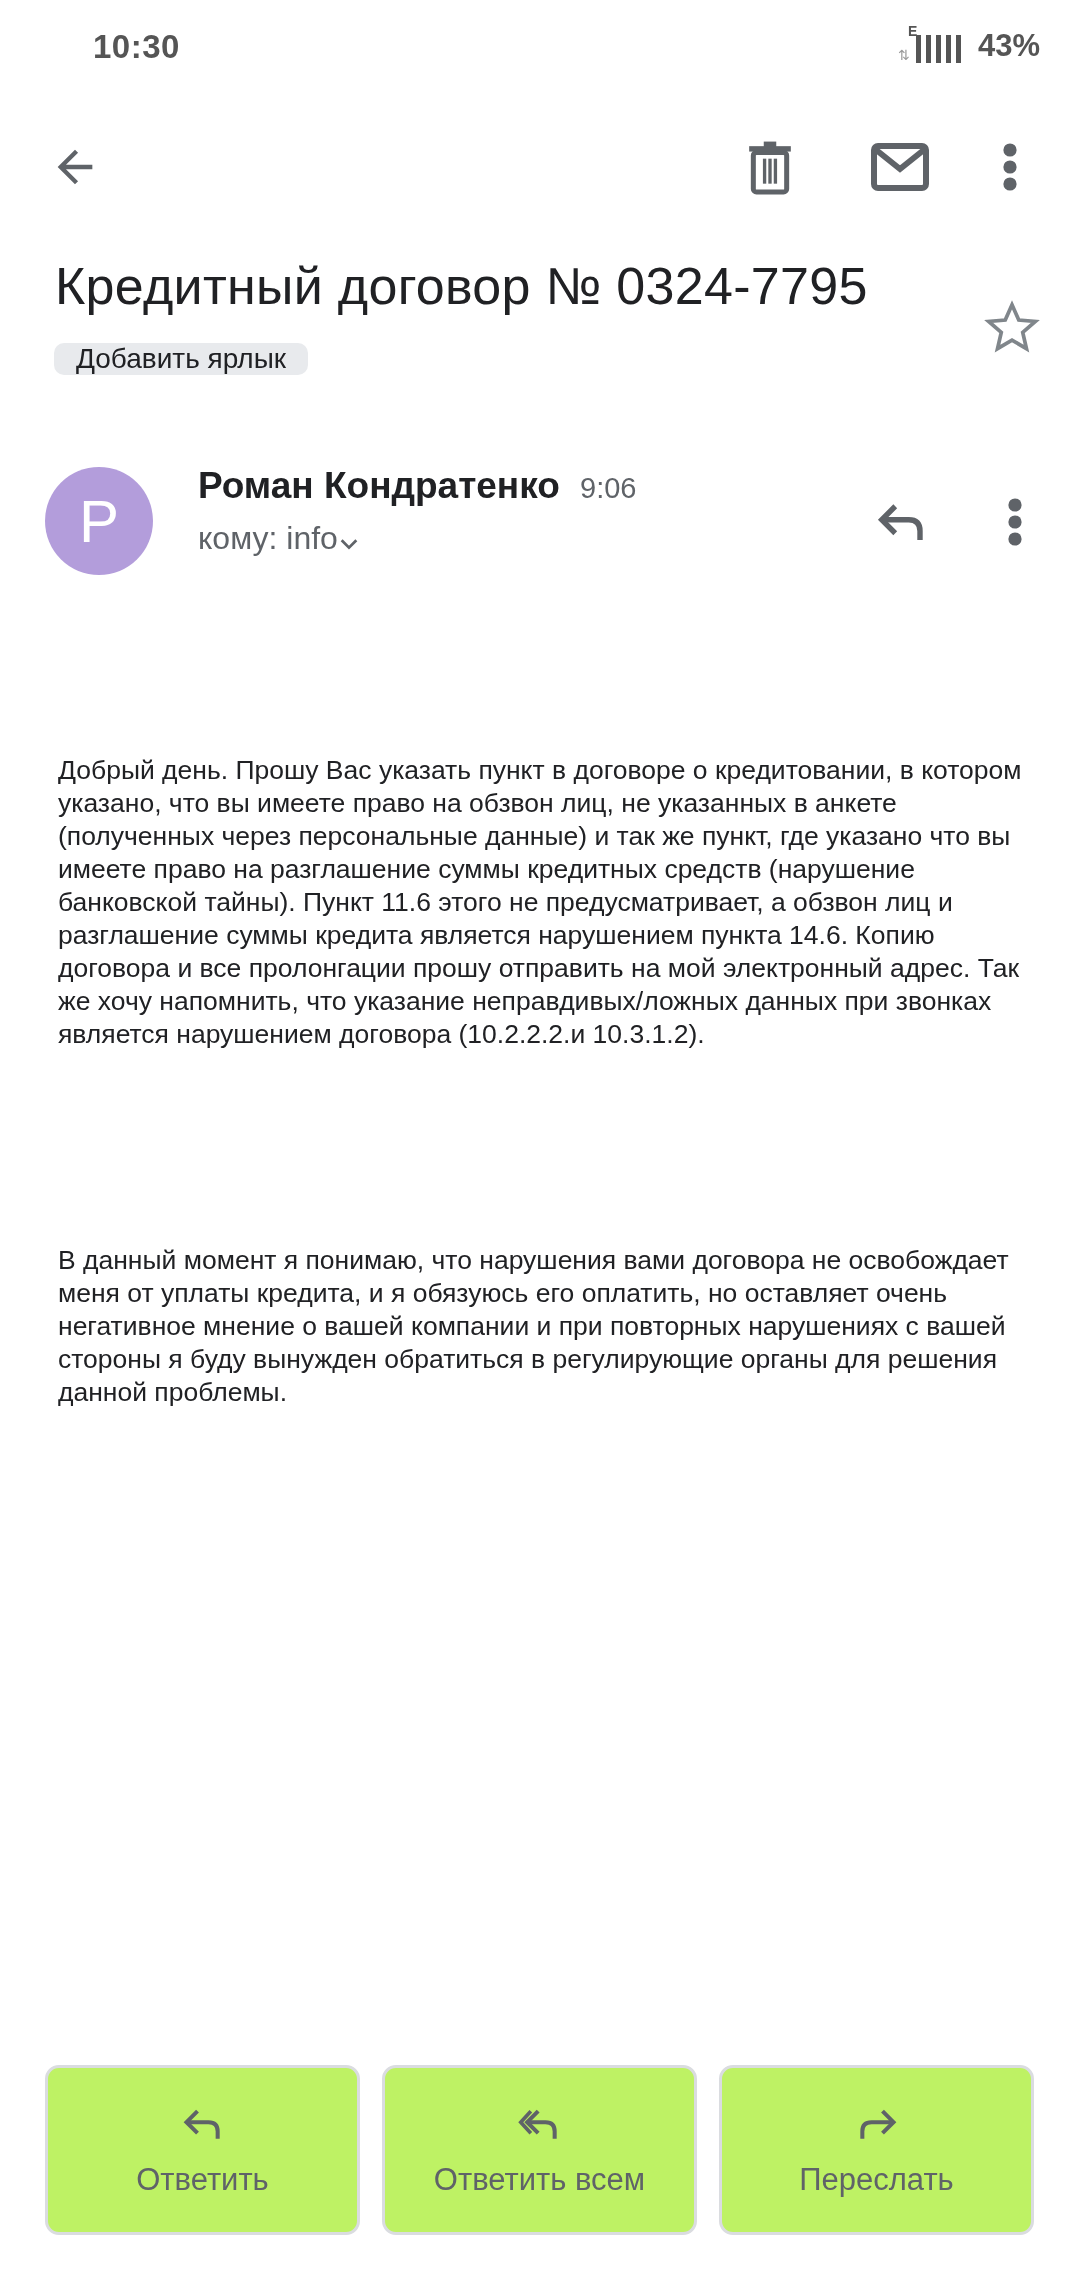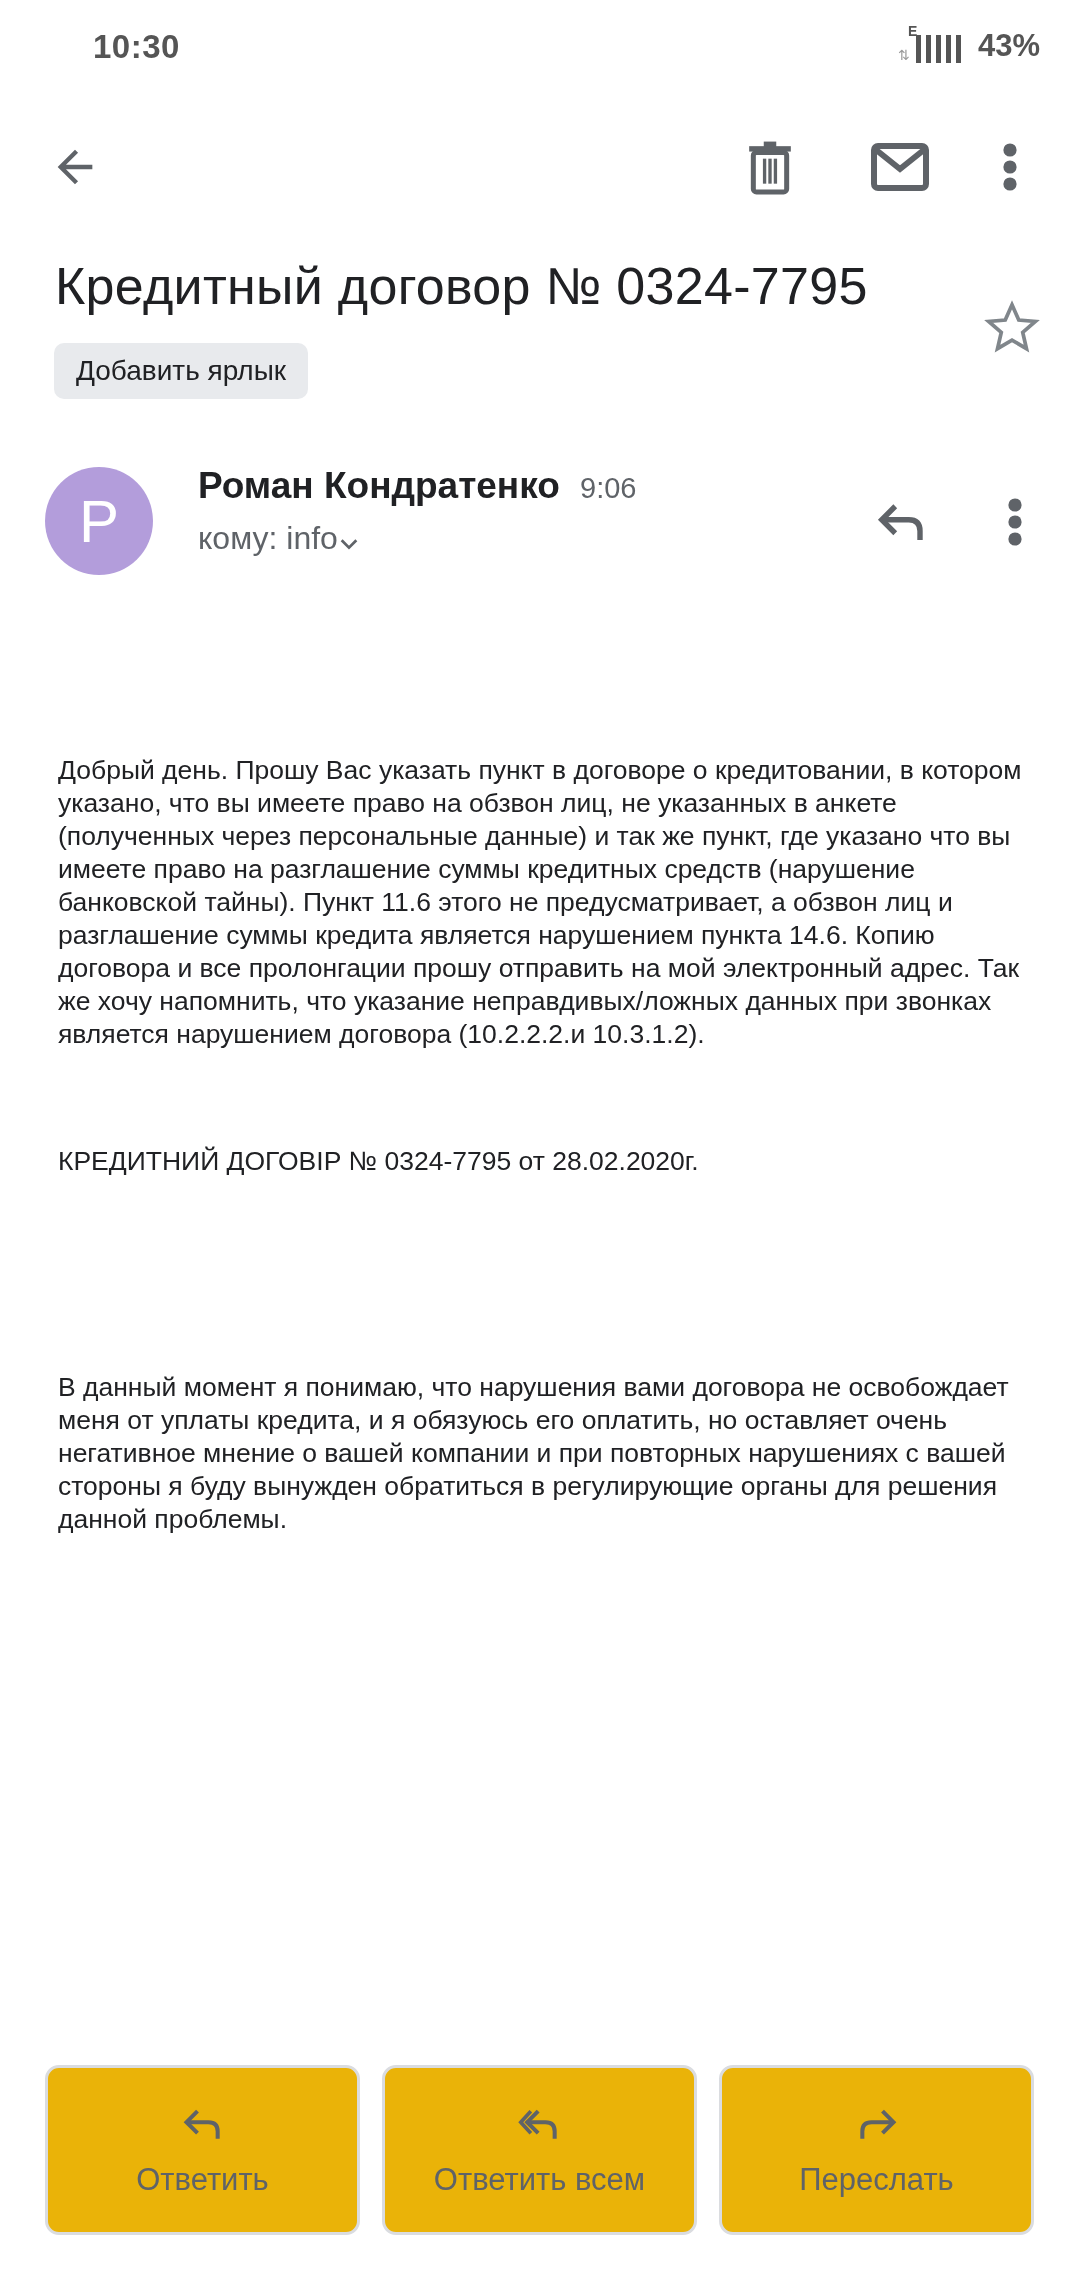--- a/index.html
+++ b/index.html
@@ -18,36 +18,36 @@
 
     .app-bar { position: absolute; top: 120px; left: 0; width: 1080px; height: 90px; }
     .icon-btn { position: absolute; display: flex; align-items: center; justify-content: center; cursor: pointer; }
     .back-btn { left: 40px; top: 12px; width: 70px; height: 70px; }
     .trash-btn { left: 735px; top: 12px; width: 70px; height: 70px; }
     .mail-btn { left: 865px; top: 12px; width: 70px; height: 70px; }
     .more-btn { left: 985px; top: 12px; width: 50px; height: 70px; }
 
     .subject { position: absolute; left: 55px; top: 256px; font-size: 52px; color: #202124; font-weight: normal; letter-spacing: 0.3px; }
     .star-btn { position: absolute; left: 980px; top: 295px; width: 64px; height: 64px; }
-    .label-chip { position: absolute; left: 54px; top: 343px; height: 56px; padding: 0 22px; background: #e8eaed; border-radius: 10px; font-size: 28px; color: #202124; display: flex; align-items: center; cursor: pointer; }
+    .label-chip { position: absolute; left: 54px; top: 343px; height: 32px; padding: 0 22px; background: #e8eaed; border-radius: 10px; font-size: 28px; color: #202124; display: flex; align-items: center; cursor: pointer; }
 
     .avatar { position: absolute; left: 45px; top: 467px; width: 108px; height: 108px; border-radius: 50%; background: #b39ddb; color: #fff; font-size: 60px; display: flex; align-items: center; justify-content: center; }
     .sender-name { position: absolute; left: 198px; top: 465px; font-size: 37px; font-weight: bold; color: #202124; }
     .sender-time { position: absolute; left: 580px; top: 472px; font-size: 29px; color: #5f6368; }
     .recipient { position: absolute; left: 198px; top: 520px; font-size: 32px; color: #5f6368; display: flex; align-items: center; cursor: pointer; }
     .chevron { width: 22px; height: 22px; margin-top: 10px; }
     .reply-btn { left: 870px; top: 490px; width: 64px; height: 64px; }
     .msg-more-btn { left: 990px; top: 490px; width: 50px; height: 64px; }
 
     .body-text { position: absolute; left: 44px; top: 674px; width: 1000px; font-size: 26.5px; line-height: 33px; color: #202124; white-space: pre-wrap; }
     .body-text p { margin: 14px; }
     .body-text .gap { height: 33px; }
 
     .actions { position: absolute; top: 2065px; left: 45px; width: 990px; display: flex; gap: 22px; }
-    .action-btn { width: 315px; height: 170px; border: 3px solid #dadce0; border-radius: 14px; background: #eab308; display: flex; flex-direction: column; align-items: center; justify-content: center; gap: 16px; cursor: pointer; }
+    .action-btn { width: 315px; height: 170px; border: 3px solid #dadce0; border-radius: 14px; background: #bef264; display: flex; flex-direction: column; align-items: center; justify-content: center; gap: 16px; cursor: pointer; }
     .action-btn .lbl { font-size: 31px; color: #5f6368; }
     .action-btn svg { width: 44px; height: 44px; }
   </style>
 </head>
 <body>
 
 <div class="status-bar">
   <div class="status-time">10:30</div>
   <div class="status-right">
     <div class="signal">
@@ -122,21 +122,20 @@
 <div class="icon-btn msg-more-btn">
   <svg width="16" height="50" viewBox="0 0 8 25">
     <circle cx="4" cy="4" r="3.3" fill="#5f6368"></circle>
     <circle cx="4" cy="12.5" r="3.3" fill="#5f6368"></circle>
     <circle cx="4" cy="21" r="3.3" fill="#5f6368"></circle>
   </svg>
 </div>
 
 <div class="body-text">
   <p>Добрый день. Прошу Вас указать пункт в договоре о кредитовании, в котором указано, что вы имеете право на обзвон лиц, не указанных в анкете (полученных через персональные данные) и так же пункт, где указано что вы имеете право на разглашение суммы кредитных средств (нарушение банковской тайны). Пункт 11.6 этого не предусматривает, а обзвон лиц и разглашение суммы кредита является нарушением пункта 14.6. Копию договора и все пролонгации прошу отправить на мой электронный адрес. Так же хочу напомнить, что указание неправдивых/ложных данных при звонках является нарушением договора (10.2.2.2.и 10.3.1.2).</p>
-  <p>КРЕДИТНИЙ ДОГОВІР № 0324-7795 от 28.02.2020г.</p>
   <div class="gap"></div>
   <p>В данный момент я понимаю, что нарушения вами договора не освобождает меня от уплаты кредита, и я обязуюсь его оплатить, но оставляет очень негативное мнение о вашей компании и при повторных нарушениях с вашей стороны я буду вынужден обратиться в регулирующие органы для решения данной проблемы.</p>
 </div>
 
 <div class="actions">
   <div class="action-btn">
     <svg viewBox="0 0 24 24">
       <path d="M9 5 L3 11 L9 17" fill="none" stroke="#5f6368" stroke-width="2.2"></path>
       <path d="M3.5 11 H15 Q20 11 20 16 V20" fill="none" stroke="#5f6368" stroke-width="2.2"></path>
     </svg>

